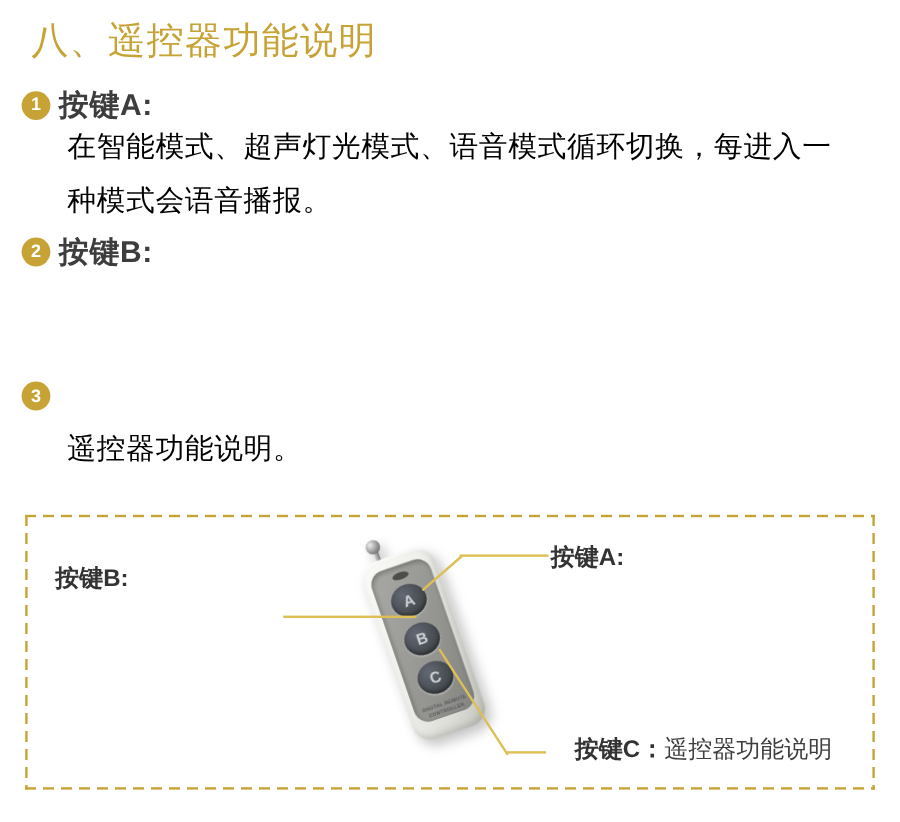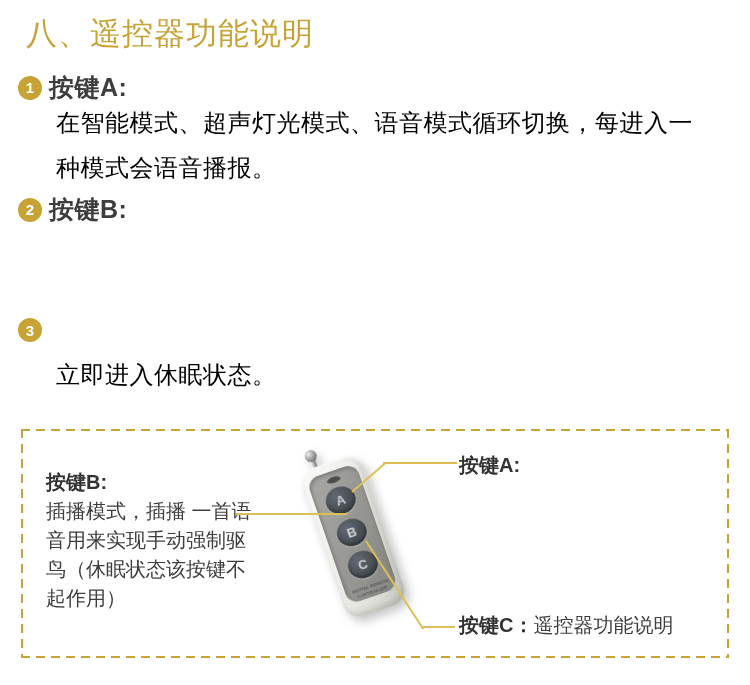--- a/index.html
+++ b/index.html
@@ -30,21 +30,21 @@
     background:repeating-linear-gradient(90deg,var(--accent) 0 9px,transparent 9px 15px);}
   .dash-v{position:absolute;top:0;bottom:0;width:2px;
     background:repeating-linear-gradient(180deg,var(--accent) 0 9px,transparent 9px 15px);}
   .dash-top{top:0;} .dash-bottom{bottom:0;} .dash-left{left:0;} .dash-right{right:0;}
 
   .callout{position:absolute;font-size:20px;line-height:29px;color:#3e3e3e;}
   .callout .c-label{font-weight:bold;color:#333;}
   .callout-b{left:25px;top:39px;width:212px;}
   .callout-a{left:438px;top:21px;width:258px;line-height:30px;}
   .callout-c{left:438px;top:182px;width:268px;white-space:nowrap;}
-  .callout-c .c-label{font-weight:bold;}
+  .callout-c .c-label{font-weight:bold;margin-left:20px;}
 
   
   .cline{position:absolute;height:2px;background:var(--line);z-index:3;
     transform-origin:left center;}
   .line-a-diag{left:331px;top:62px;width:44px;transform:rotate(-41deg);}
   .line-a-horiz{left:362px;top:33px;width:74px;}
   .line-b{left:215px;top:84px;width:111px;}
   .line-c-diag{left:345px;top:111px;width:105px;transform:rotate(57deg);}
   .line-c-horiz{left:401px;top:197px;width:33px;}
 
@@ -91,31 +91,30 @@
   <p class="para" style="top:100px">在智能模式、超声灯光模式、语音模式循环切换，每进入一种模式会语音播报。</p>
 
   <div class="item-row" style="top:193px">
     <span class="num-badge">2</span>
     <span class="item-label">按键B:</span>
   </div>
 
   <div class="item-row" style="top:318px">
     <span class="num-badge">3</span>
   </div>
-  <p class="para" style="top:352px">立即进入休眠状态。</p>
+  <p class="para" style="top:352px">遥控器功能说明。</p>
 
   <div class="callout-box">
     <div class="dash-h dash-top"></div>
     <div class="dash-h dash-bottom"></div>
     <div class="dash-v dash-left"></div>
     <div class="dash-v dash-right"></div>
 
     <div class="callout callout-b">
       <div class="c-label">按键B:</div>
-      <div class="c-desc">插播模式，插播 一首语音用来实现手动强制驱鸟（休眠状态该按键不起作用）</div>
     </div>
 
     <div class="callout callout-a">
       <div class="c-label">按键A:</div>
     </div>
 
     <div class="callout callout-c">
       <span class="c-label">按键C：</span><span>遥控器功能说明</span>
     </div>
 

